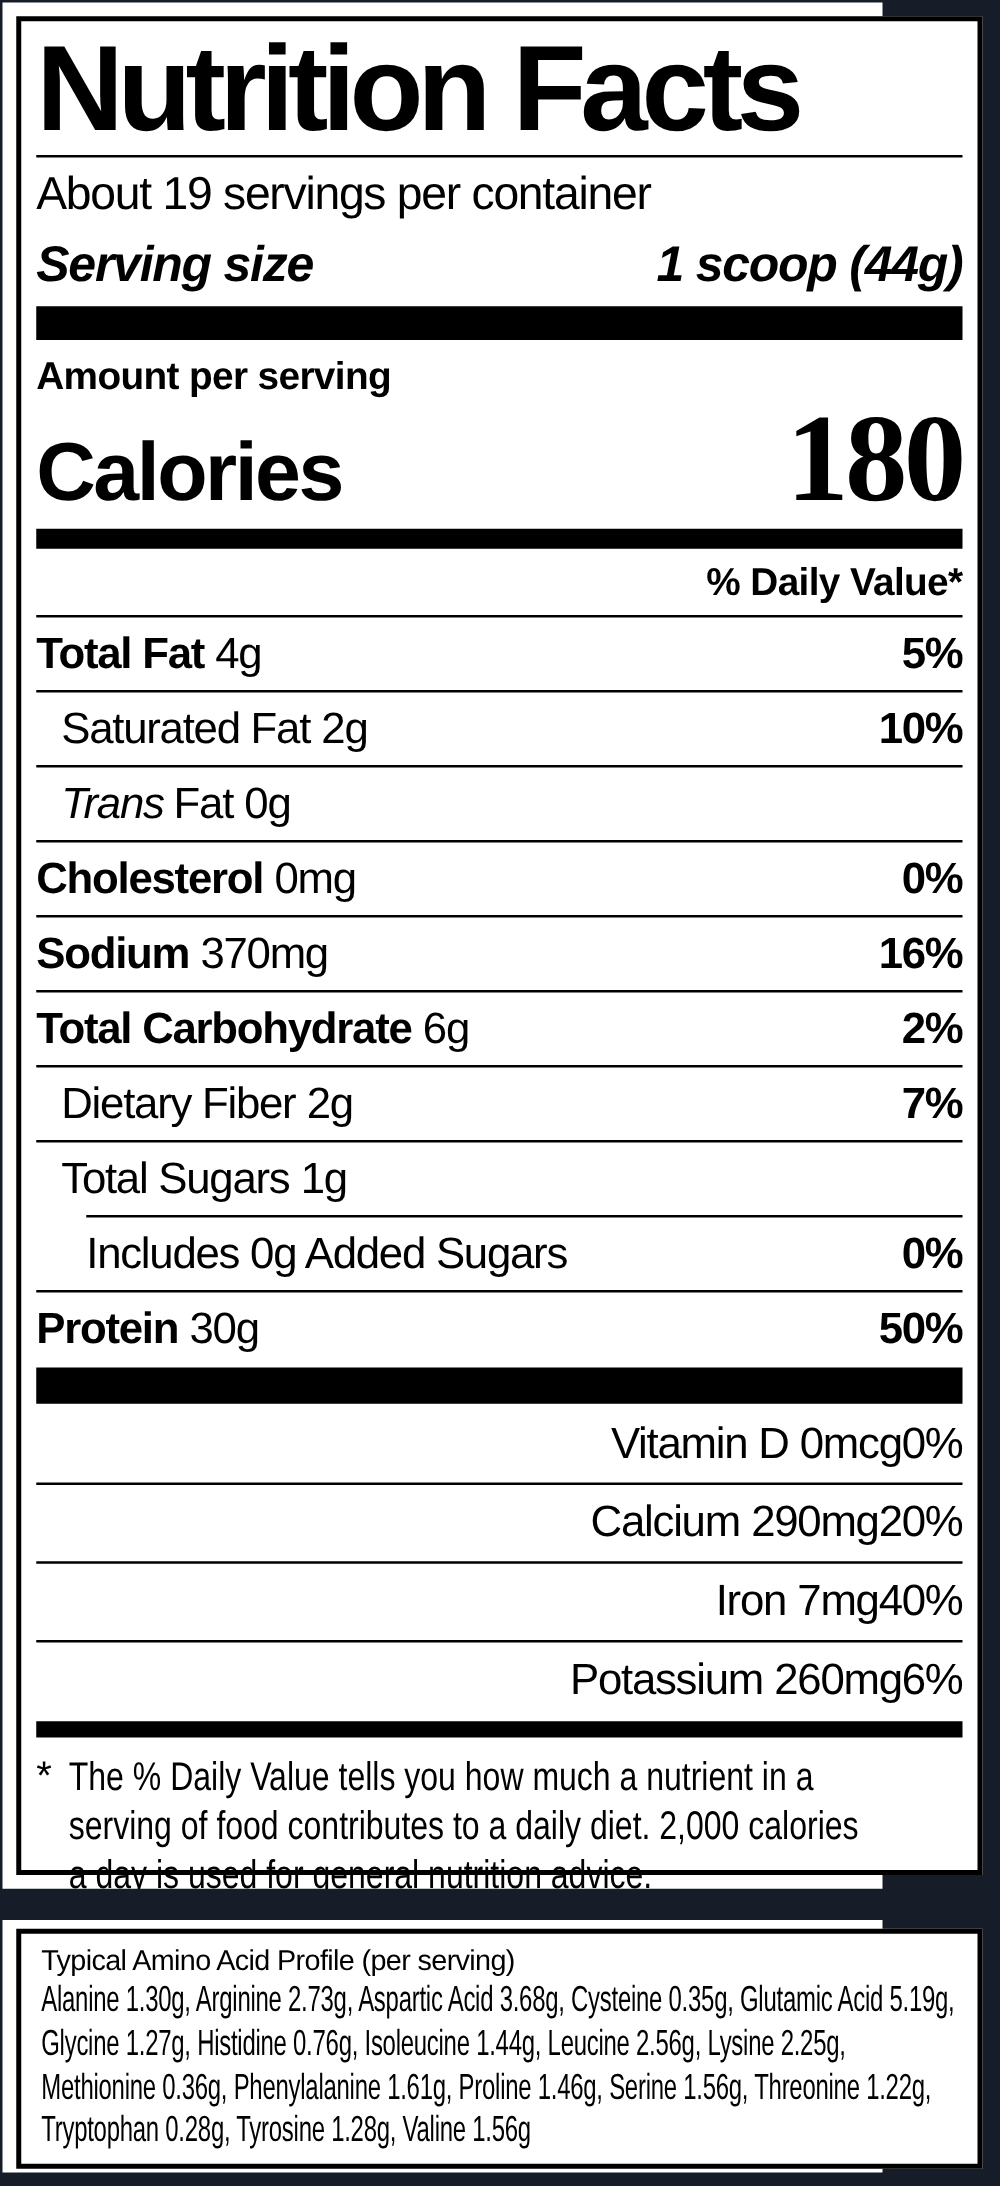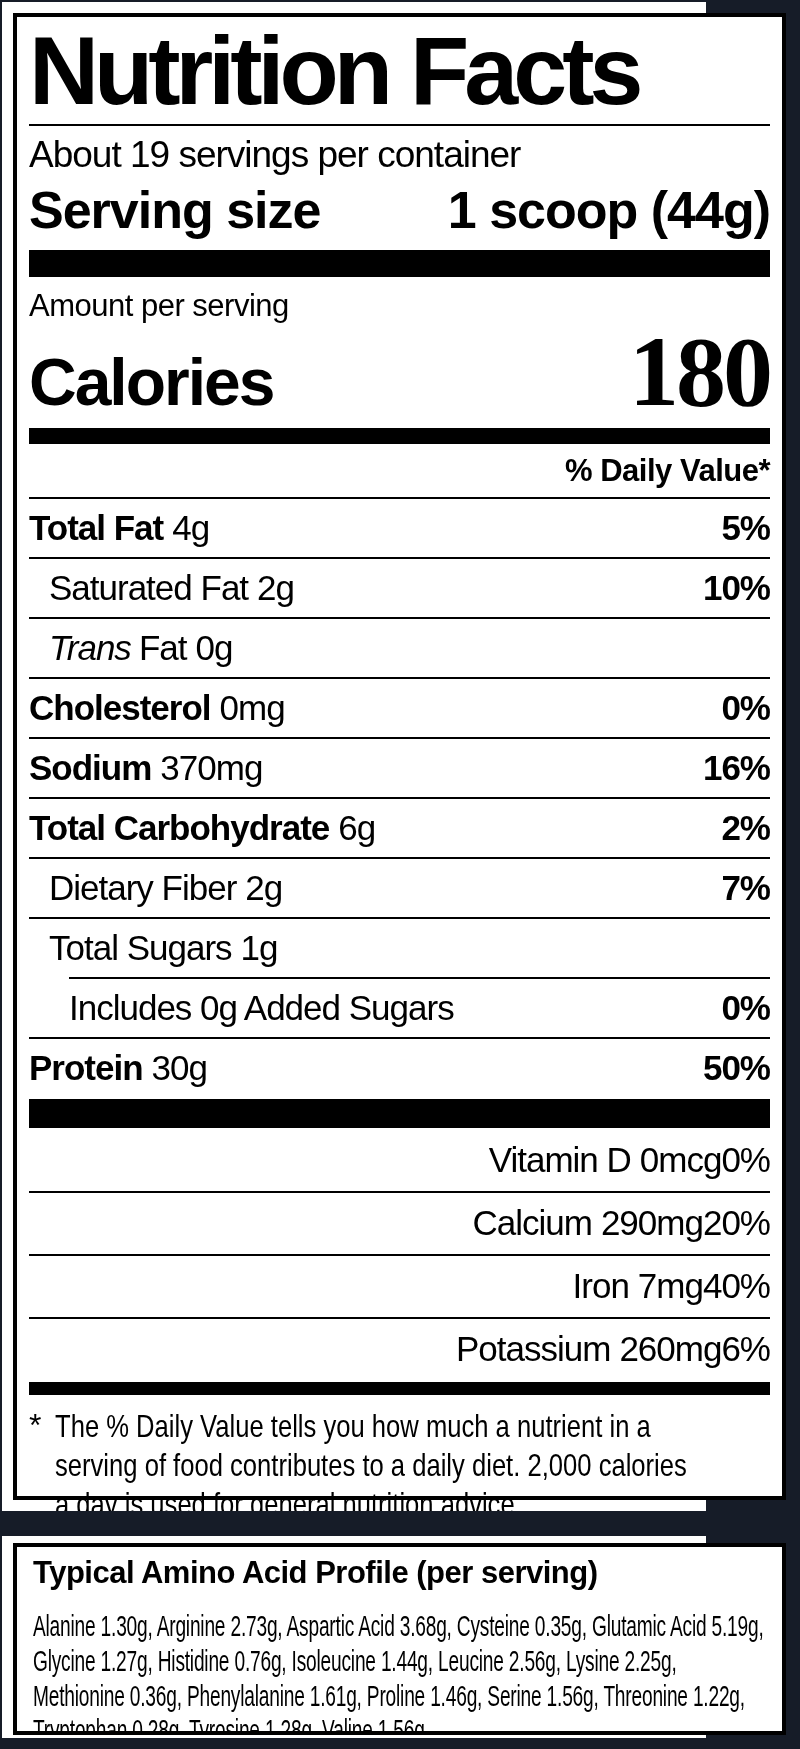--- a/index.html
+++ b/index.html
@@ -7,24 +7,24 @@
           font-family:"Liberation Sans",sans-serif;color:#000;overflow:hidden;}
   .paper{position:absolute;left:2px;top:2px;width:704px;height:1736px;background:#fff;}
   .band{position:absolute;left:-2px;top:1509px;width:800px;height:25px;background:#161c28;}
   .box{position:absolute;left:11px;width:773px;border:4px solid #000;background:#fff;box-sizing:border-box;}
   .main{top:11px;height:1487px;padding:4px 12px 0;}
   .amino{top:1541px;height:192px;padding:8px 16px 0;overflow:hidden;}
 
   .title{font-size:97px;font-weight:bold;letter-spacing:-5px;line-height:1.04;margin:0;white-space:nowrap;}
   .hairline{border-top:2px solid #000;margin:2px 0 6px;}
   .servings{font-size:37px;letter-spacing:-1px;line-height:1.25;}
-  .serving-row{display:flex;justify-content:space-between;font-weight:bold;font-size:52px;letter-spacing:-1px;margin:2px 0 10px;}
+  .serving-row{display:flex;justify-content:space-between;font-weight:bold;font-size:40px;letter-spacing:-1px;margin:12px 0 10px;font-style:italic;}
   .bar{background:#000;}
   .bar-thick{height:27px;margin-bottom:4px;}
-  .aps{font-size:31px;font-weight:normal;letter-spacing:-0.5px;margin-top:11px;}
+  .aps{font-size:31px;font-weight:bold;letter-spacing:-0.5px;margin-top:11px;}
   .calories-row{display:flex;justify-content:space-between;align-items:baseline;}
   .cal-label{font-size:66px;font-weight:bold;letter-spacing:-2px;line-height:1.3;}
   .cal-value{font-size:100px;font-weight:bold;letter-spacing:-3px;line-height:0.95;font-family:Liberation Serif, serif;}
   .bar-med{height:16px;margin-top:2px;}
   .dv-header{text-align:right;font-weight:bold;font-size:31px;padding:9px 0 8px;letter-spacing:-0.5px;}
   .sep{border-top:2px solid #000;}
   .sep.ind2{margin-left:40px;}
   .nrow{display:flex;justify-content:space-between;align-items:center;height:58px;font-size:35px;letter-spacing:-1px;}
   .vrow{display:flex;justify-content:flex-end;align-items:center;height:61px;font-size:35px;letter-spacing:-1px;}
   .ind1{padding-left:20px;}
@@ -32,21 +32,21 @@
   .b{font-weight:bold;}
   .it{font-style:italic;}
   .amt{margin-left:9px;}
   .gap{margin-left:8px;}
   .bar-thick2{height:29px;margin:2px 0;}
   .bar-thin{height:13px;margin-top:2px;}
   .footnote{display:flex;padding-top:12px;font-size:32px;}
   .fn-star{width:26px;flex:none;}
   .fn-text{transform:scaleX(0.8);transform-origin:left top;line-height:1.22;width:125%;}
   .fn-line{white-space:nowrap;}
-  .amino-title{font-size:31px;font-weight:bold;letter-spacing:-0.5px;margin:0 0 18px;}
+  .amino-title{font-size:23px;font-weight:normal;letter-spacing:-0.5px;margin:0 0 1px;}
   .amino-text{font-size:29px;line-height:1.2;letter-spacing:-0.3px;margin:0;
               width:152%;transform:scaleX(0.66);transform-origin:left top;}
 </style>
 </head>
 <body>
 
 <div class="canvas">
   <div class="paper">
 
     <section class="box main">

